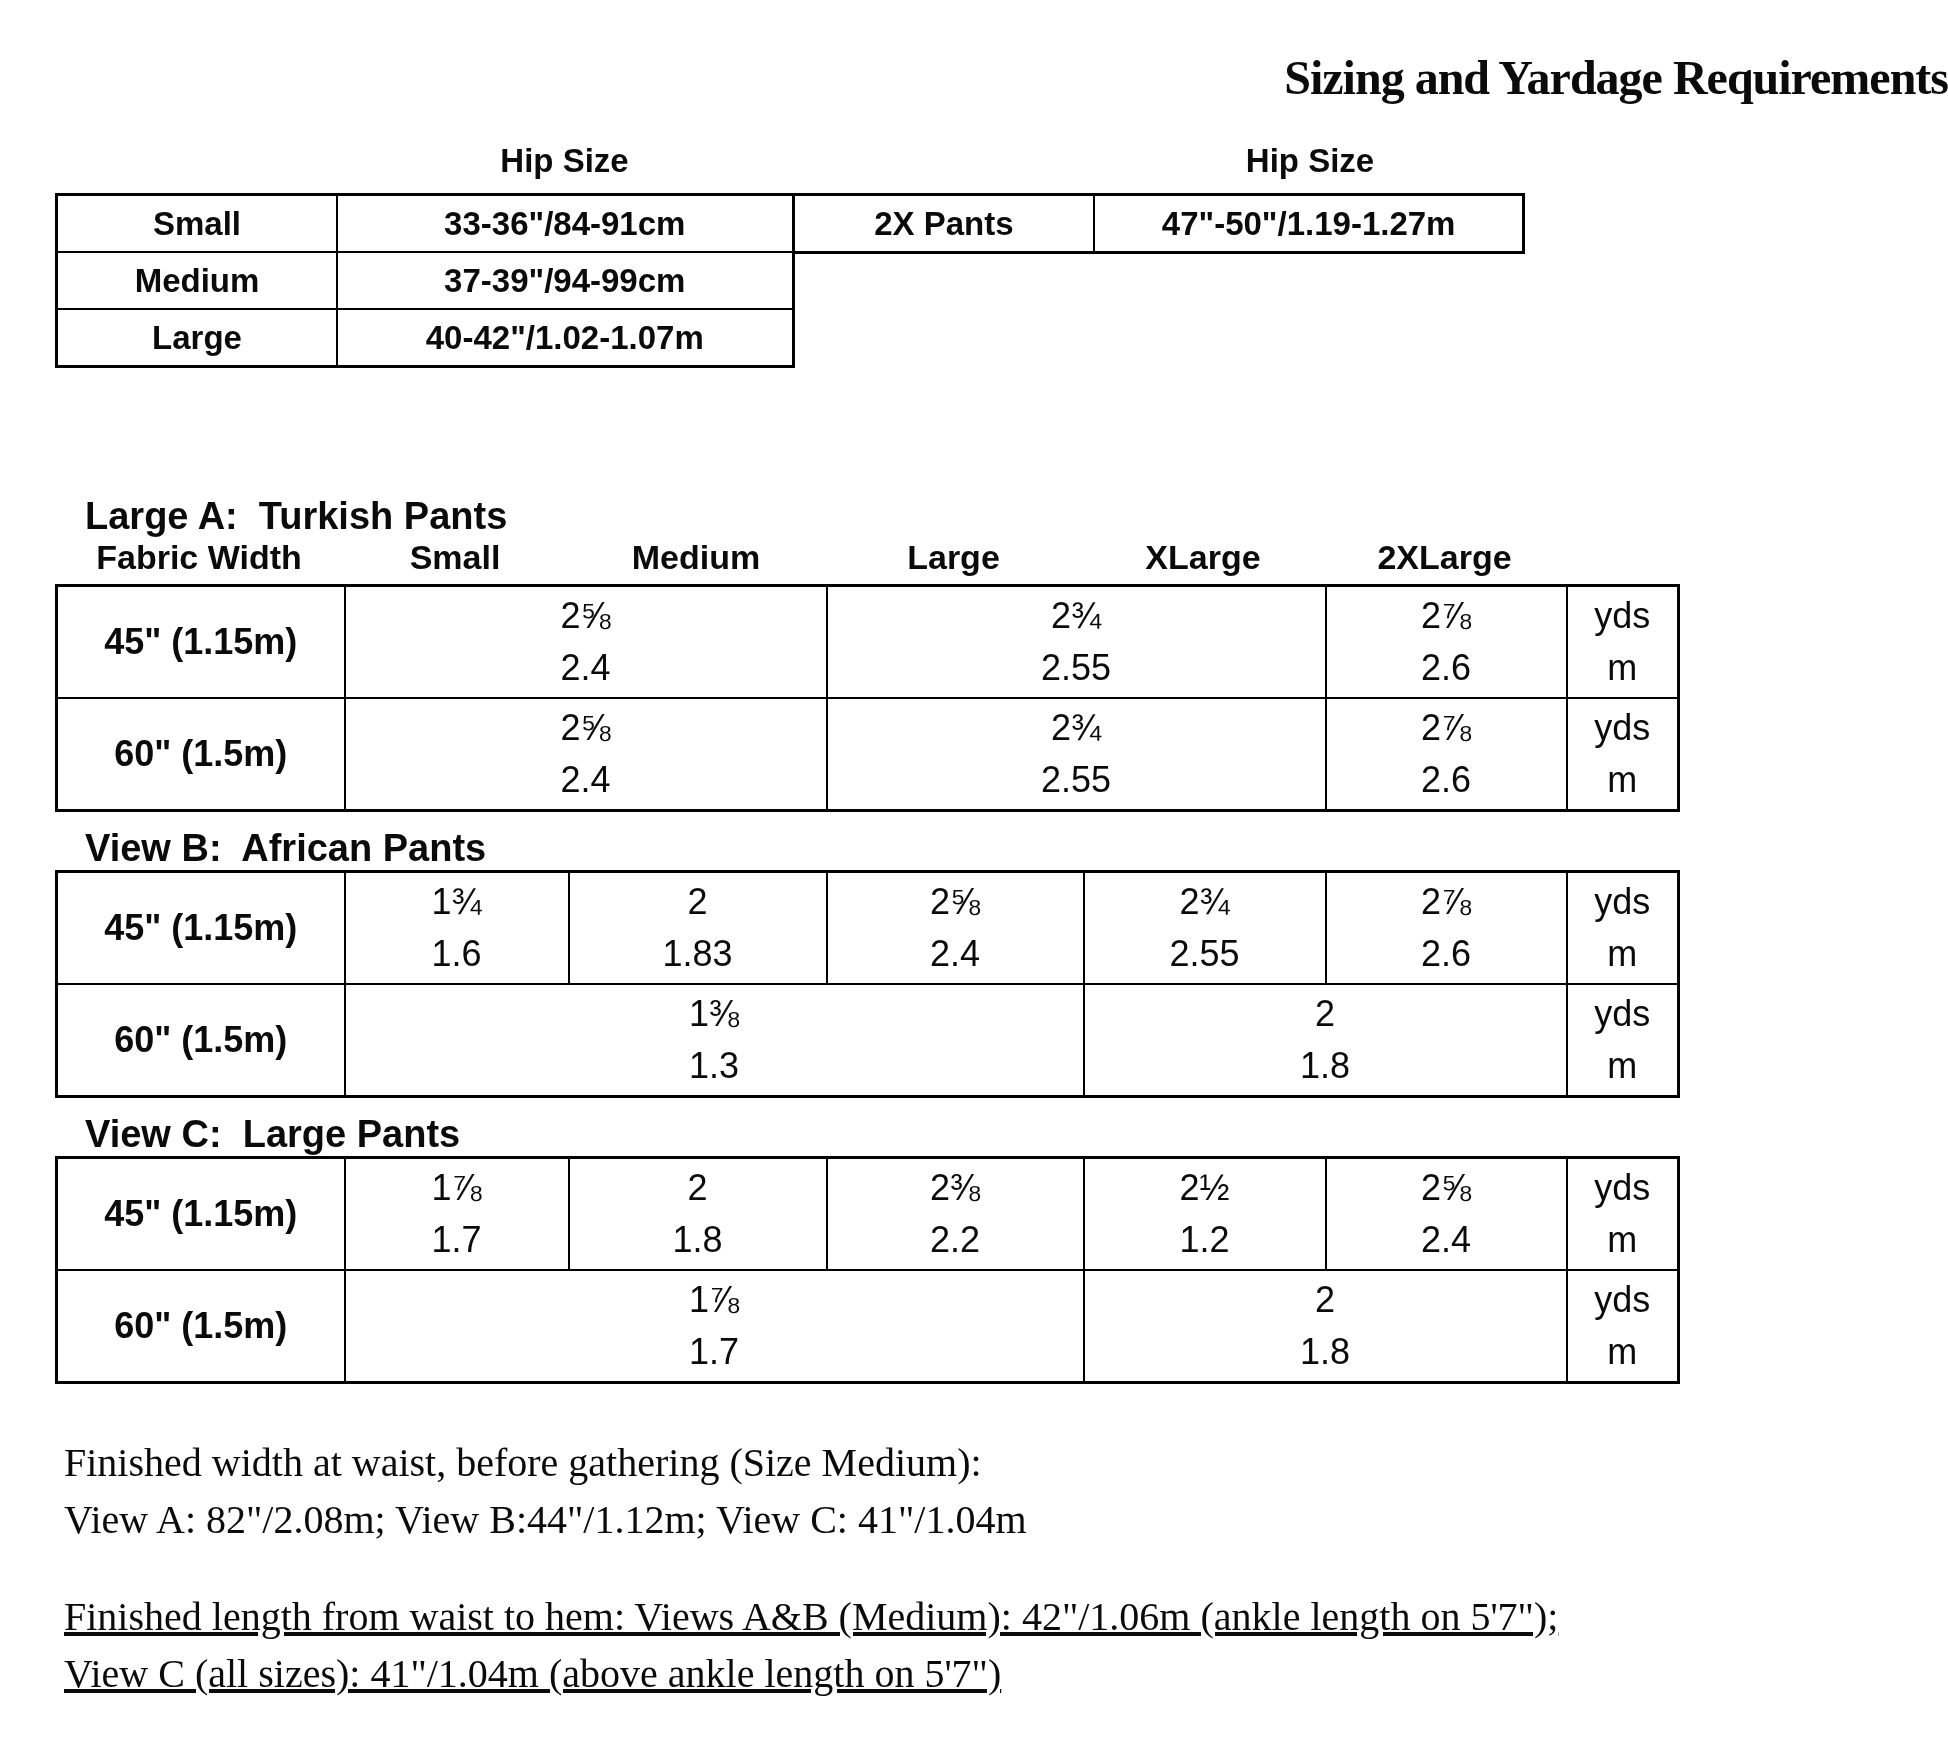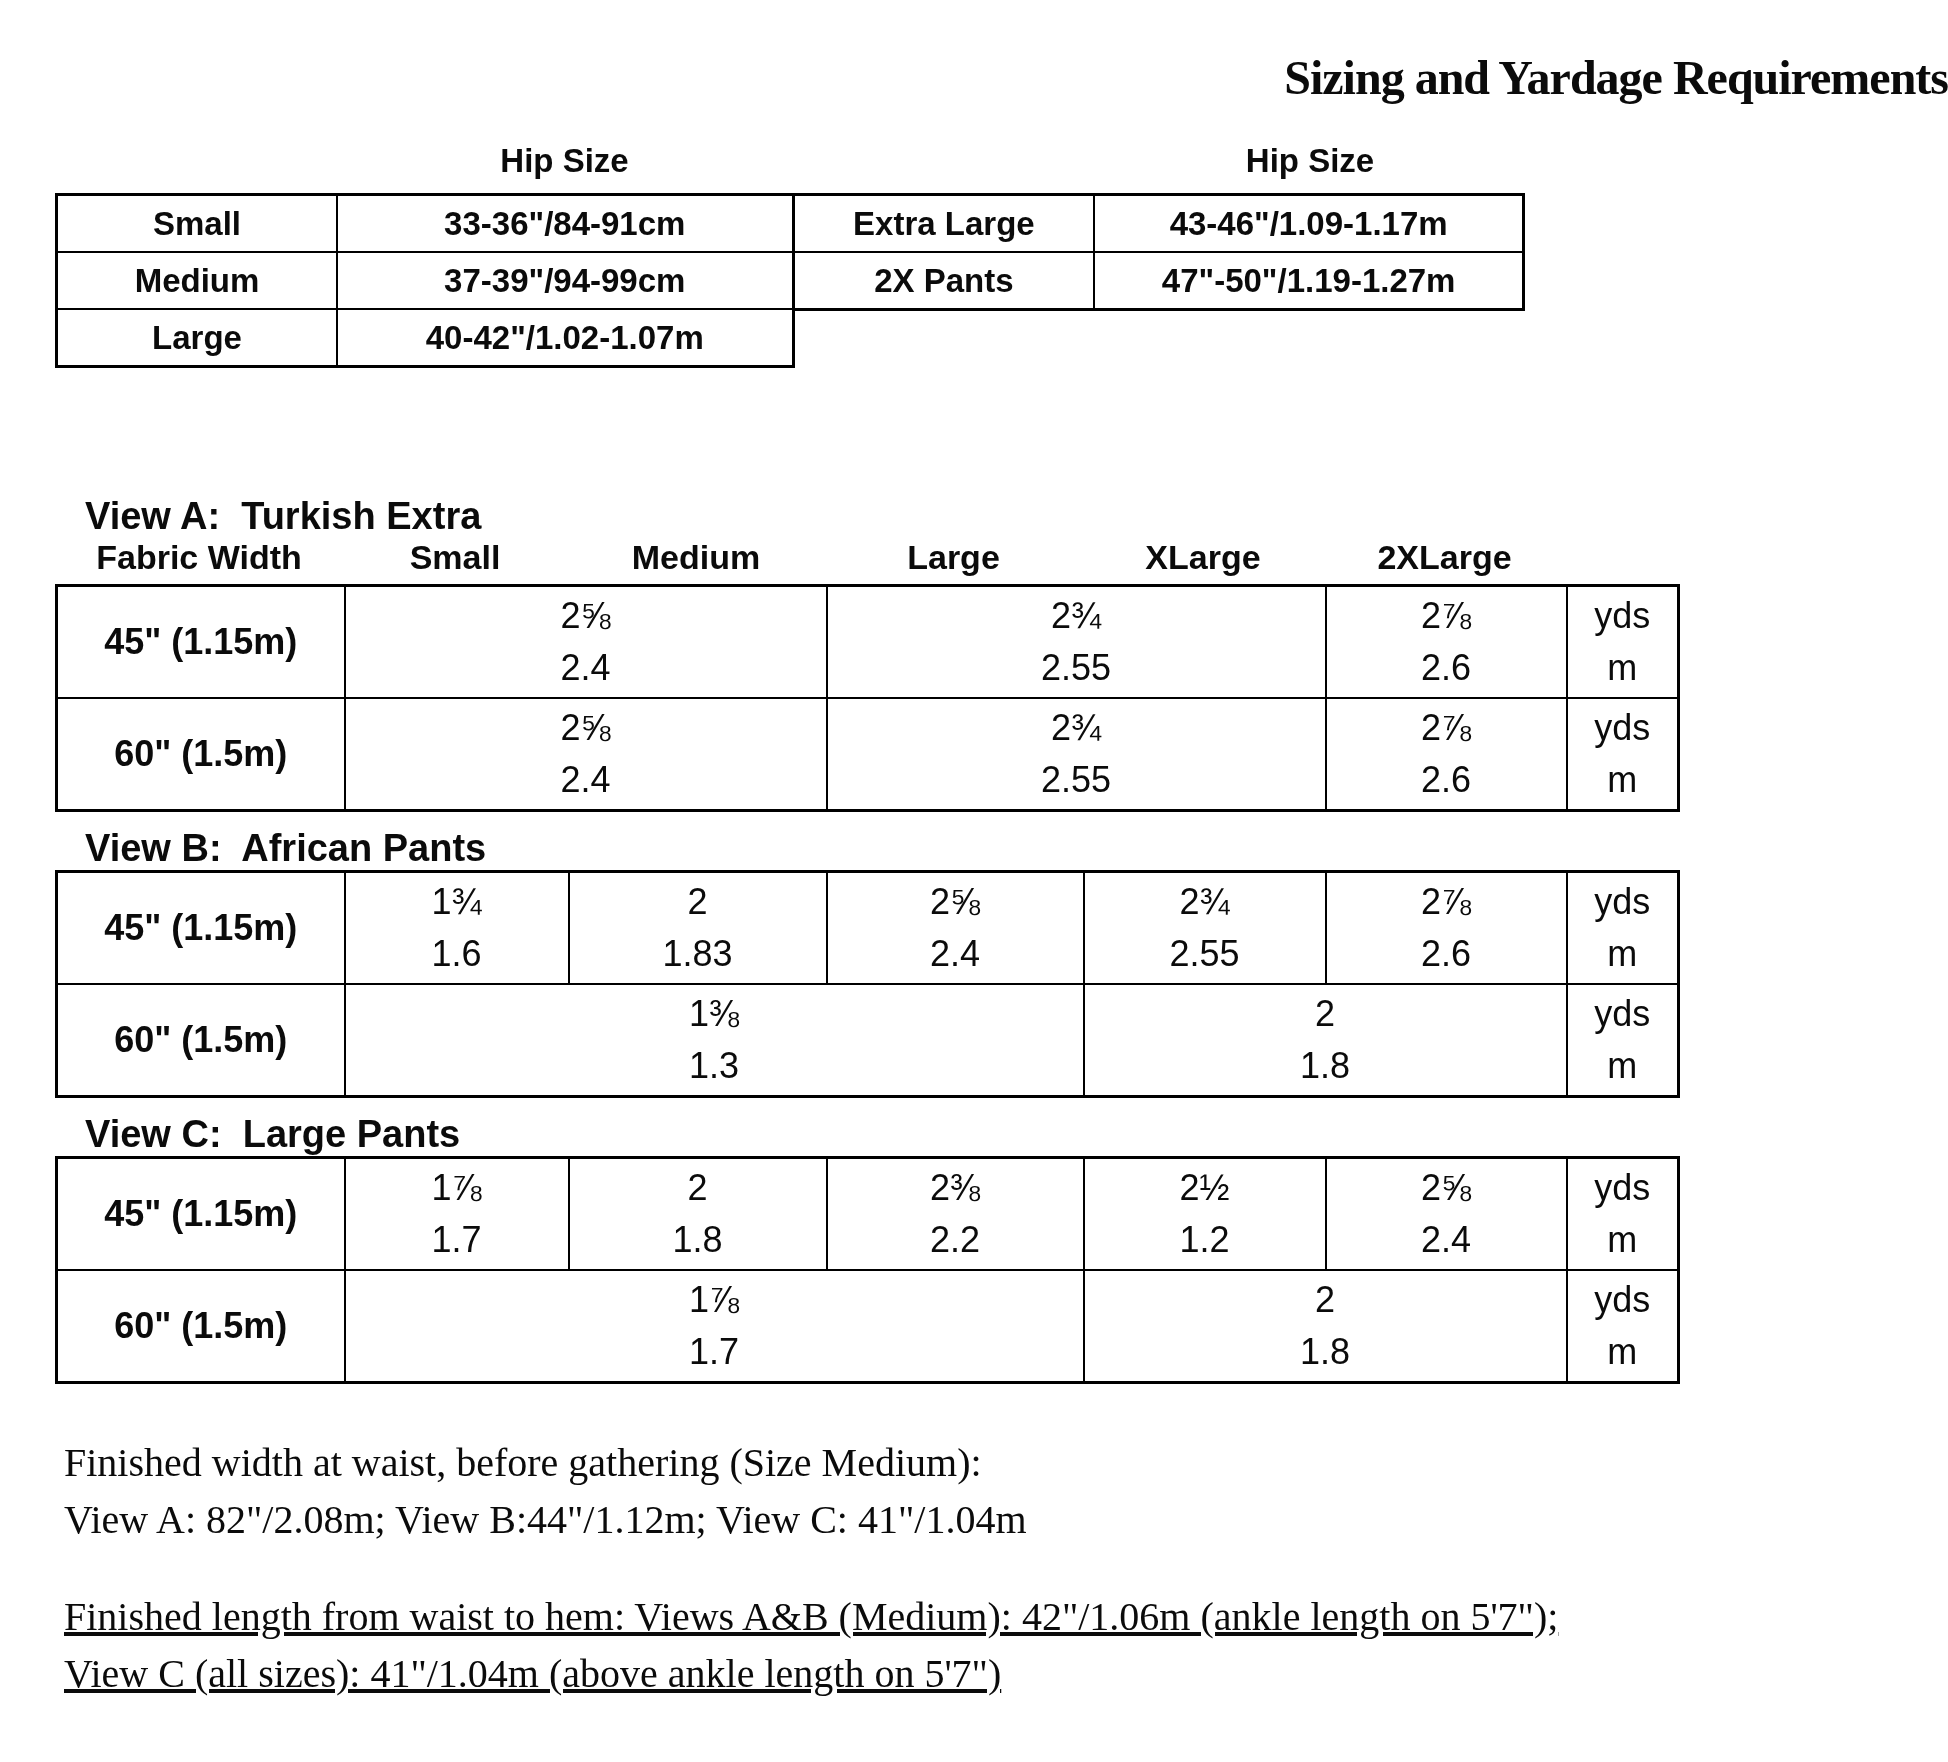--- a/index.html
+++ b/index.html
@@ -79,34 +79,30 @@
         </tr>
       </tbody>
     </table>
     <table class="htable htable-right">
       <colgroup>
           <col style="width:302px">
           <col style="width:430px">
         </colgroup>
       <tbody>
         <tr>
-          <td class="hsize">Extra Large</td>
-          <td class="hrange">43-46"/1.09-1.17m</td>
-        </tr>
-        <tr>
           <td class="hsize">2X Pants</td>
           <td class="hrange">47"-50"/1.19-1.27m</td>
         </tr>
       </tbody>
     </table>
   </div>
 </div>
 
 <section class="view-section view-a">
-  <div class="view-title">View A:  Turkish Extra</div>
+  <div class="view-title">Large A:  Turkish Pants</div>
   <div class="col-headers">
     <span>Fabric Width</span>
     <span>Small</span>
     <span>Medium</span>
     <span>Large</span>
     <span>XLarge</span>
     <span>2XLarge</span>
   </div>
   <table class="ytable">
     <colgroup>

